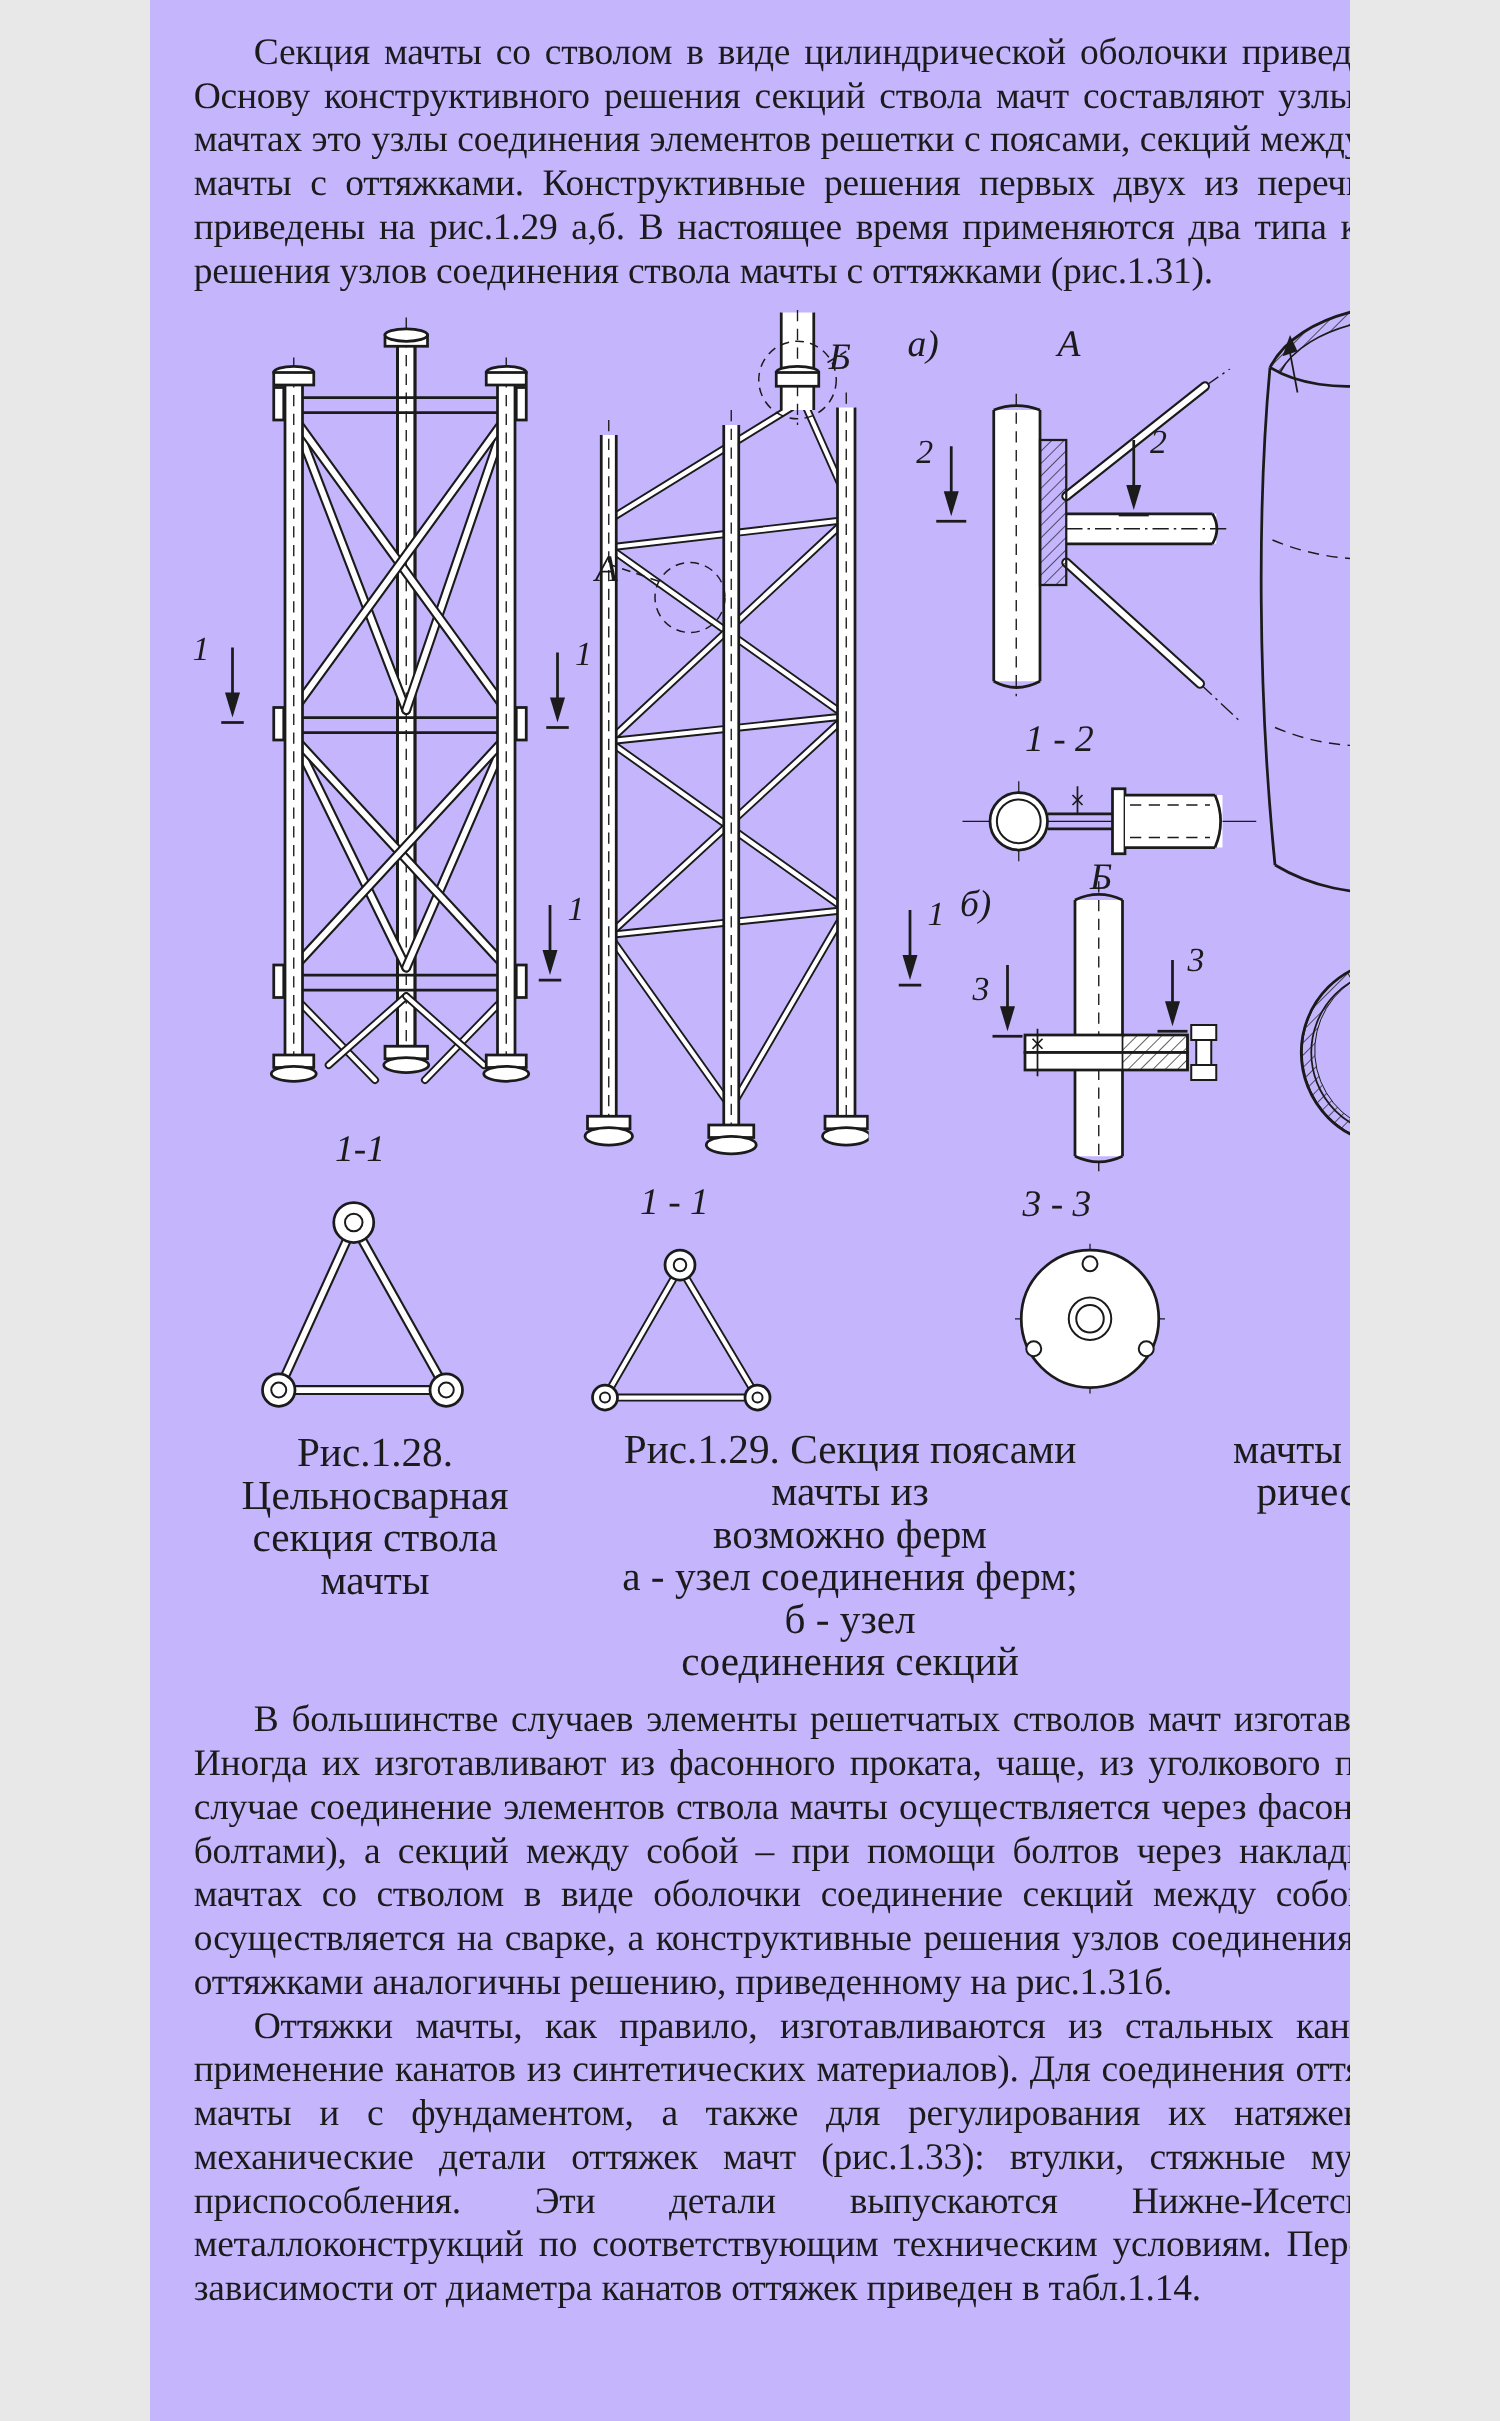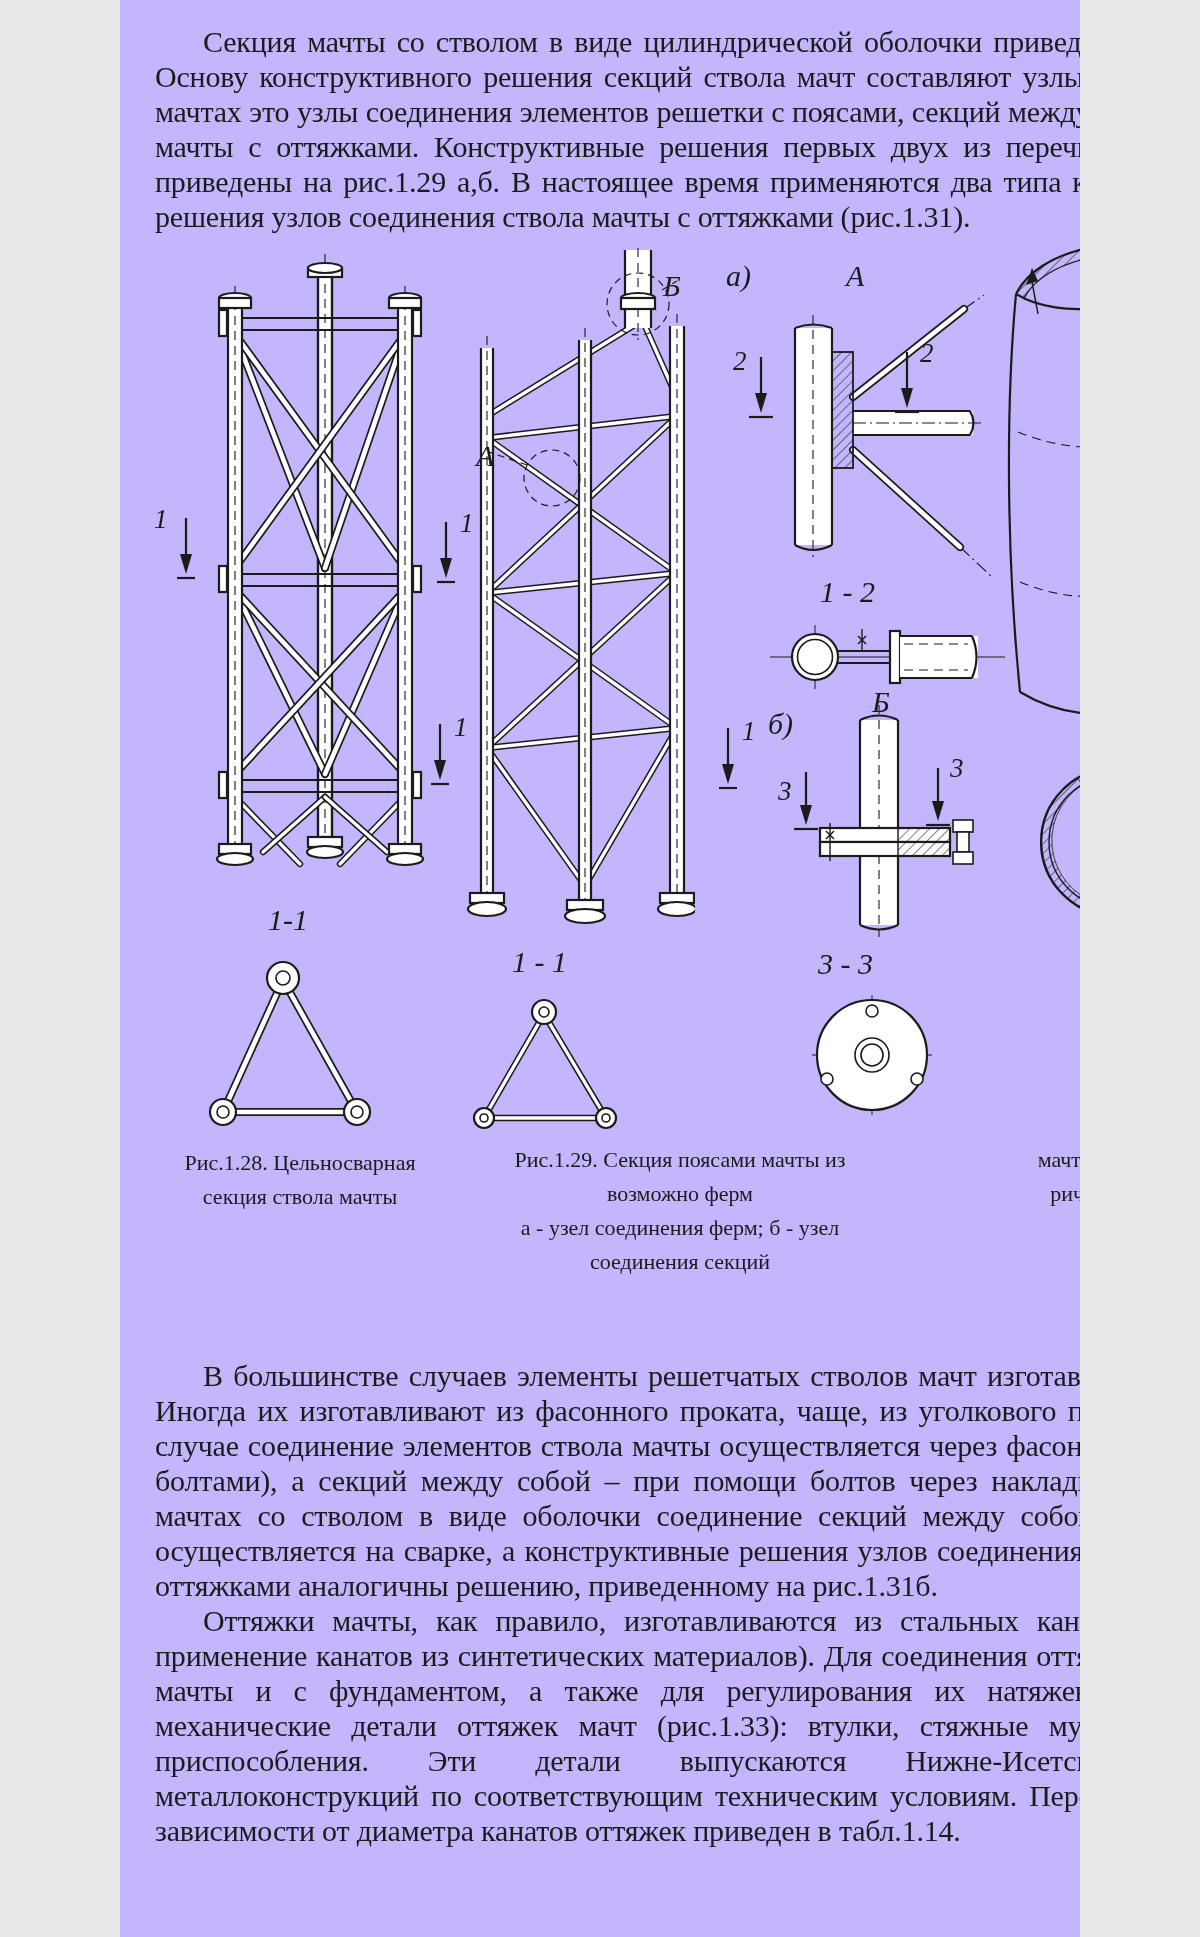--- a/index.html
+++ b/index.html
@@ -6,21 +6,21 @@
   .page{
     position:relative;width:960px;height:1937px;background:#c4b5fd;margin:0 auto;
     font-family:"Liberation Serif",serif;color:#1b1b1b;overflow:hidden;
   }
   .para{
     position:absolute;left:35px;width:1130px;margin:0;
     font-size:30px;line-height:35px;text-align:justify;text-indent:48px;
     letter-spacing:-0.2px;
   }
   .caption{
-    position:absolute;text-align:center;font-size:22px;line-height:34px;margin:0;
+    position:absolute;text-align:center;font-size:33px;line-height:34px;margin:0;
   }
   .lbl{
     position:absolute;font-style:italic;font-size:27px;line-height:27px;white-space:nowrap;
   }
   .lbl-big{font-size:30px;}
   .pagenum{position:absolute;font-size:30px;}
   .figsvg{position:absolute;}
   
   svg .o{stroke:#1b1b1b;fill:none;stroke-width:8;stroke-linecap:round;}
   svg .i{stroke:#fff;fill:none;stroke-width:4.6;stroke-linecap:round;}

